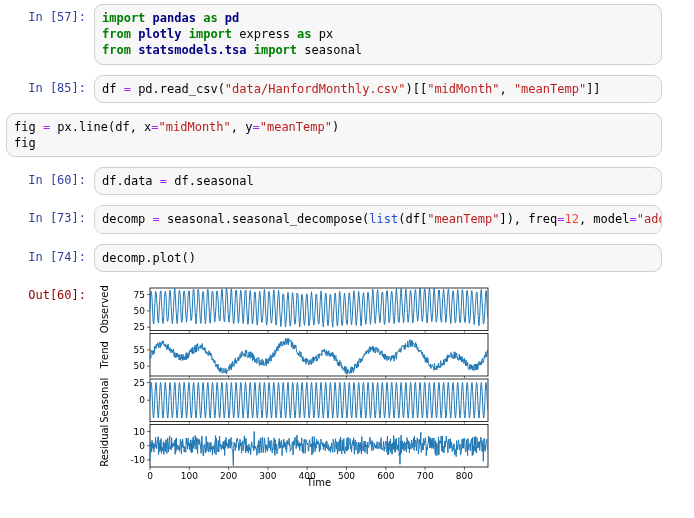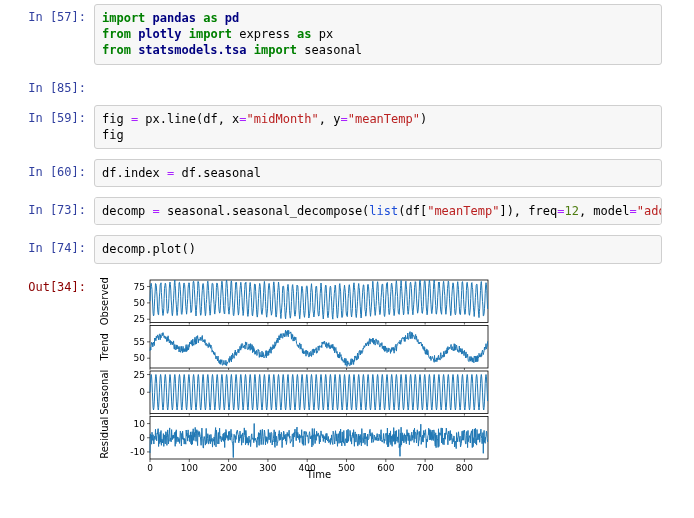--- a/index.html
+++ b/index.html
@@ -30,41 +30,41 @@
     color: #303F9F;
     user-select: none;
   }
   .prompt.out {
     color: #8B0000;
   }
   .input-area {
     flex: 1 1 auto;
     background: #f7f7f7;
     border: 1px solid #cfcfcf;
-    border-radius: 3px;
+    border-radius: 9px;
     padding: 5px 7px;
     white-space: pre;
     font-family: "Menlo","Consolas",monospace;
     font-size: 12px;
     line-height: 1.35;
     overflow-x: auto;
   }
   .output-area {
     flex: 1 1 auto;
     background: #ffffff;
     padding: 2px 0 0 0;
   }
   
   .kw { color: #008000; font-weight: bold; }     
   .kn { color: #000080; font-weight: bold; }
   .op { color: #aa22ff; }                         
   .nm { color: #000000; }
   .str { color: #BA2121; }                        
   .builtin { color: #1d4ed8; }                    
-  .num { color: #4d7c0f; }
+  .num { color: #ef4444; }
 
   
   .chart-box {
     width: 400px;
   }
   svg { display: block; }
   .tick { stroke: #000; stroke-width: 0.6; }
   .tick-label { font-size: 9px; fill: #000; font-family: "DejaVu Sans","Arial",sans-serif; }
   .ylab { font-size: 10px; fill: #000; font-family: "DejaVu Sans","Arial",sans-serif; }
   .xlab { font-size: 10px; fill: #000; font-family: "DejaVu Sans","Arial",sans-serif; }
@@ -78,42 +78,42 @@
 
   <div id="cells-container">
       <div class="cell">
         <div class="prompt">In [57]:</div>
         <div class="input-area"><span class="kw">import </span><span class="kn">pandas </span><span class="kw">as </span><span class="kn">pd</span>
 <span class="kw">from </span><span class="kn">plotly </span><span class="kw">import </span><span class="nm">express </span><span class="kw">as </span><span class="nm">px</span>
 <span class="kw">from </span><span class="kn">statsmodels.tsa </span><span class="kw">import </span><span class="nm">seasonal</span></div>
       </div>
       <div class="cell">
         <div class="prompt">In [85]:</div>
+        <div class="input-area"><span class="nm">df </span><span class="op">= </span><span class="nm">pd</span><span>.</span><span class="nm">read_csv</span><span>(</span><span class="str">"data/HanfordMonthly.csv"</span><span>)</span><span>[[</span><span class="str">"midMonth"</span><span>, </span><span class="str">"meanTemp"</span><span>]]</span></div>
       </div>
       <div class="cell">
-        <div class="prompt">In [59]:</div>
         <div class="input-area"><span class="nm">fig </span><span class="op">= </span><span class="nm">px</span><span>.</span><span class="nm">line</span><span>(df, x</span><span class="op">=</span><span class="str">"midMonth"</span><span>, y</span><span class="op">=</span><span class="str">"meanTemp"</span><span>)</span>
 <span class="nm">fig</span></div>
       </div>
       <div class="cell">
         <div class="prompt">In [60]:</div>
-        <div class="input-area"><span class="nm">df</span><span>.</span><span class="nm">index </span><span class="op">= </span><span class="nm">df</span><span>.</span><span class="nm">seasonal</span></div>
+        <div class="input-area"><span class="nm">df</span><span>.</span><span class="nm">data </span><span class="op">= </span><span class="nm">df</span><span>.</span><span class="nm">seasonal</span></div>
       </div>
       <div class="cell">
         <div class="prompt">In [73]:</div>
         <div class="input-area"><span class="nm">decomp </span><span class="op">= </span><span class="nm">seasonal</span><span>.</span><span class="nm">seasonal_decompose</span><span>(</span><span class="builtin">list</span><span>(df[</span><span class="str">"meanTemp"</span><span>]), freq</span><span class="op">=</span><span class="num">12</span><span>, model</span><span class="op">=</span><span class="str">"additive"</span></div>
       </div>
       <div class="cell">
         <div class="prompt">In [74]:</div>
         <div class="input-area"><span class="nm">decomp</span><span>.</span><span class="nm">plot</span><span>()</span></div>
       </div>
     </div>
 
   <div class="cell">
-    <div class="prompt out">Out[34]:</div>
+    <div class="prompt out">Out[60]:</div>
     <div class="output-area">
       <div class="chart-box">
         <svg id="chart-svg" width="400" height="205">
             <rect x="56" y="4" width="338" height="42.5" class="panel-rect"></rect>
             <line x1="53" x2="56" y1="43.23076923076923" y2="43.23076923076923" class="tick"></line>
             <text x="51" y="46.23076923076923" text-anchor="end" class="tick-label">25</text>
             <line x1="53" x2="56" y1="26.884615384615383" y2="26.884615384615383" class="tick"></line>
             <text x="51" y="29.884615384615383" text-anchor="end" class="tick-label">50</text>
             <line x1="53" x2="56" y1="10.53846153846154" y2="10.53846153846154" class="tick"></line>
             <text x="51" y="13.53846153846154" text-anchor="end" class="tick-label">75</text>

